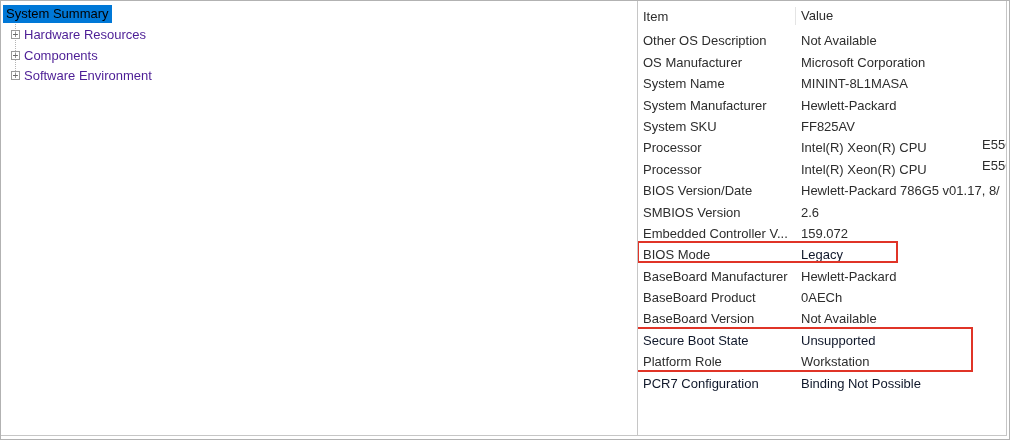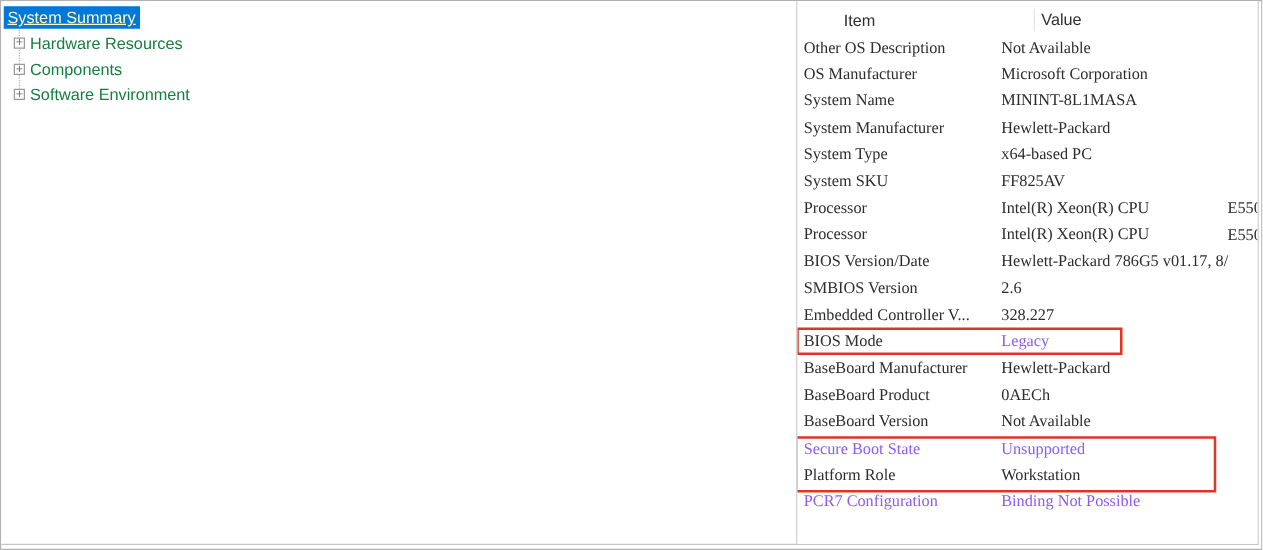--- a/index.html
+++ b/index.html
@@ -22,46 +22,46 @@
     border-right: 1px solid #c6c6c6;
     padding-top: 3px; position: relative; overflow: hidden;
   }
   .tree-guide {
     position: absolute; left: 14px; top: 23px; height: 53px; width: 0;
     border-left: 1px dotted #b5b5b5;
   }
   .tree-item { height: 20.5px; display: flex; align-items: center; white-space: nowrap; position: relative; }
   .tree-item .sel-label {
     margin-left: 2px; padding: 1px 3px 2px 3px;
-    background: #0078d7; color: #fef9c3; text-decoration: underline;
+    background: #0078d7; color: #000000;
   }
   .expander {
     width: 9px; height: 9px; flex: none; box-sizing: border-box;
     margin: 0 4px 0 10px; border: 1px solid #9a9a9a; background: #ffffff;
     display: inline-flex; align-items: center; justify-content: center;
     font-size: 10px; line-height: 7px; color: #6a6a6a; z-index: 1;
   }
-  .tree-label { color: #15803d; }
+  .tree-label { color: #4c1d95; }
 
   
   .pane-right {
     flex: 1; box-sizing: border-box; position: relative;
     padding-top: 4px; overflow: hidden; background: #ffffff;
   }
   .lv-header { display: flex; height: 22px; align-items: center; }
   .hcell { white-space: nowrap; overflow: hidden; }
-  .hcell.item { width: 157px; flex: none; padding-left: 5px; box-sizing: border-box; margin-left: 32px; }
+  .hcell.item { width: 157px; flex: none; padding-left: 5px; box-sizing: border-box; }
   .hcell.value { flex: 1; border-left: 1px solid #e4e4e4; padding-left: 5px; height: 18px; line-height: 18px; }
 
-  .row { position: relative; display: flex; height: 21.4px; align-items: center; font-family: Liberation Serif, serif; }
+  .row { position: relative; display: flex; height: 21.4px; align-items: flex-end; }
   .cell { white-space: nowrap; overflow: hidden; }
   .cell.item { width: 163px; flex: none; padding-left: 5px; box-sizing: border-box; }
   .cell.value { flex: 1; }
   .value2 { position: absolute; left: 344px; top: 0; line-height: 21.4px; white-space: nowrap; }
-  .hl { color: #8b5cf6; }
+  .hl { color: #0f172a; }
 
   .redbox { position: absolute; box-sizing: border-box; border: 2px solid #e03427; pointer-events: none; z-index: 2; }
   .redbox.single { left: -1px; top: 0px; width: 261px; height: 22px; }
   .redbox.double { left: -2px; top: 1px; width: 337px; height: 45px; }
 </style>
 </head>
 <body>
 
 <div class="window">
   <div class="panes">
@@ -105,24 +105,20 @@
           </div>
           <div class="row">
             <div class="cell item">System Name</div>
             <div class="cell value">MININT-8L1MASA</div>
           </div>
           <div class="row">
             <div class="cell item">System Manufacturer</div>
             <div class="cell value">Hewlett-Packard</div>
           </div>
           <div class="row">
-            <div class="cell item">System Type</div>
-            <div class="cell value">x64-based PC</div>
-          </div>
-          <div class="row">
             <div class="cell item">System SKU</div>
             <div class="cell value">FF825AV</div>
           </div>
           <div class="row">
             <div class="cell item">Processor</div>
             <div class="cell value">Intel(R) Xeon(R) CPU</div>
             <div class="value2">E5506</div>
           </div>
           <div class="row">
             <div class="cell item">Processor</div>
@@ -132,21 +128,21 @@
           <div class="row">
             <div class="cell item">BIOS Version/Date</div>
             <div class="cell value">Hewlett-Packard 786G5 v01.17, 8/</div>
           </div>
           <div class="row">
             <div class="cell item">SMBIOS Version</div>
             <div class="cell value">2.6</div>
           </div>
           <div class="row">
             <div class="cell item">Embedded Controller V...</div>
-            <div class="cell value">328.227</div>
+            <div class="cell value">159.072</div>
           </div>
           <div class="row">
             <div class="cell item">BIOS Mode</div>
             <div class="cell value hl">Legacy</div>
             <div class="redbox single"></div>
           </div>
           <div class="row">
             <div class="cell item">BaseBoard Manufacturer</div>
             <div class="cell value">Hewlett-Packard</div>
           </div>

